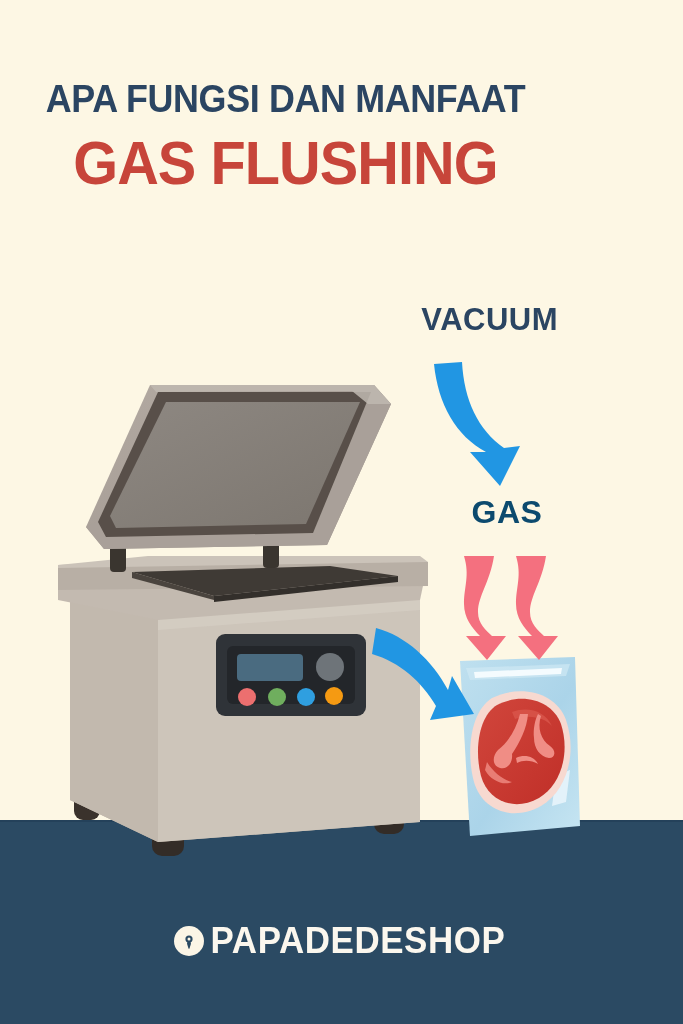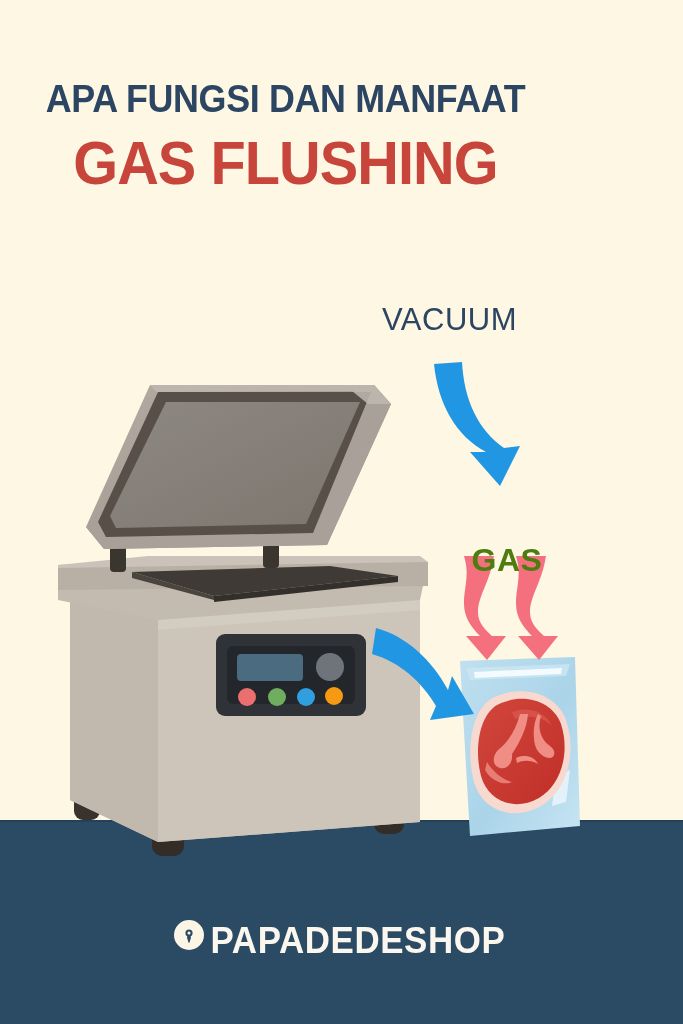--- a/index.html
+++ b/index.html
@@ -61,56 +61,55 @@
     font-weight: 700;
     letter-spacing: -1px;
     transform: scaleX(0.93);
     white-space: nowrap;
     margin-top: 6px;
   }
 
   
   .label-vacuum {
     position: absolute;
-    left: 362px; top: 302px;
+    left: 383px; top: 302px;
     width: 175px;
-    text-align: center;
+    text-align: right;
     color: #2b4562;
     font-size: 31px;
-    font-weight: 400;
+    font-weight: 700;
     letter-spacing: 0.5px;
   }
   .label-gas {
     position: absolute;
     left: 452px; top: 494px;
     width: 110px;
     text-align: center;
-    color: #4d7c0f;
+    color: #0c4a6e;
     font-size: 32px;
     font-weight: 700;
     letter-spacing: 0.5px;
-    margin-top: 48px;
   }
 
   
   .layer {
     position: absolute;
     left: 0; top: 0;
     width: 683px; height: 1024px;
     pointer-events: none;
   }
   .layer > * { pointer-events: auto; }
 
   
   .footer {
     position: absolute;
     left: 0; top: 920px;
     width: 683px;
     display: flex;
-    align-items: flex-start;
+    align-items: center;
     justify-content: center;
     gap: 2px;
   }
   .brand-mark {
     width: 30px; height: 30px;
     border-radius: 50%;
     background: #fbf5e6;
     display: flex;
     align-items: center;
     justify-content: center;

